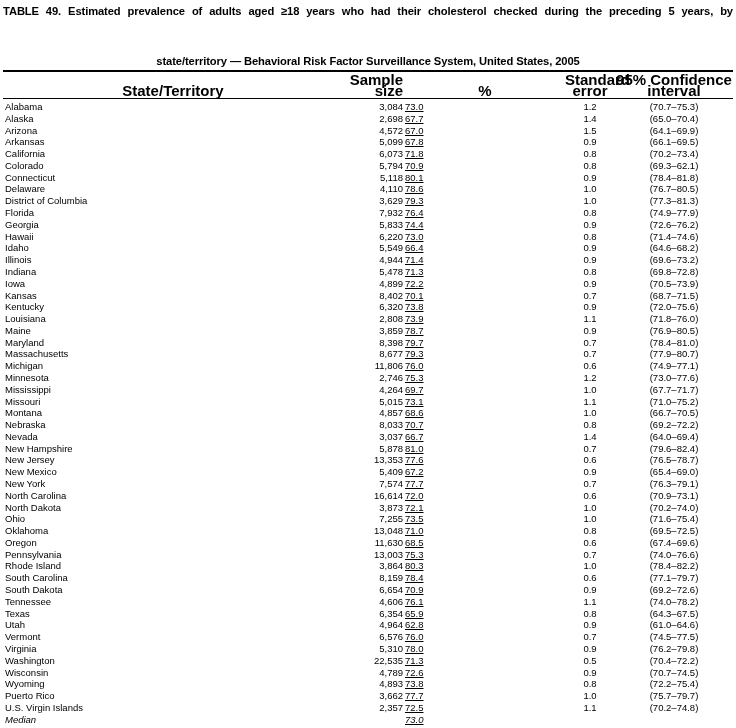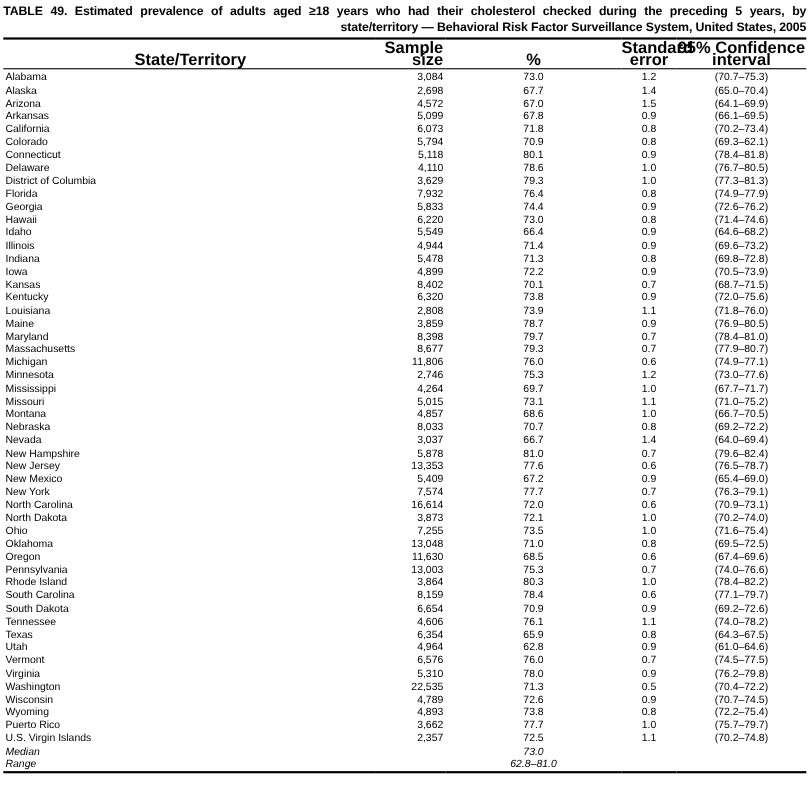--- a/index.html
+++ b/index.html
@@ -24,21 +24,22 @@
     font-weight: bold;
     line-height: 13.5px;
     letter-spacing: -0.1px;
   }
   .title .line1 {
     text-align: justify;
     text-align-last: justify;
     white-space: nowrap;
   }
   .title .line2 {
-    text-align: right;
+    text-align: center;
+    margin-top: 36px;
   }
   table.data {
     width: 730px;
     margin-top: 2px;
     border-collapse: collapse;
     table-layout: fixed;
     border-top: 2px solid #000;
     border-bottom: 2px solid #000;
   }
   col.c-state  { width: 338px; }
@@ -63,21 +64,21 @@
   tbody td {
     font-size: 9.5px;
     line-height: 11.78px;
     height: 11.78px;
     padding: 0;
     white-space: nowrap;
     overflow: hidden;
   }
   tbody td.td-state  { text-align: left; padding-left: 2px; }
   tbody td.td-sample { text-align: right; padding-right: 2px; }
-  tbody td.td-pct    { text-align: center; }
+  tbody td.td-pct    { text-align: left; text-decoration: underline; }
   tbody td.td-se     { text-align: center; }
   tbody td.td-ci     { text-align: center; }
   tbody tr.summary td { font-style: italic; }
   tbody tr:first-child td { padding-top: 2px; }
 </style>
 </head>
 <body>
 
 <div class="page">
 

